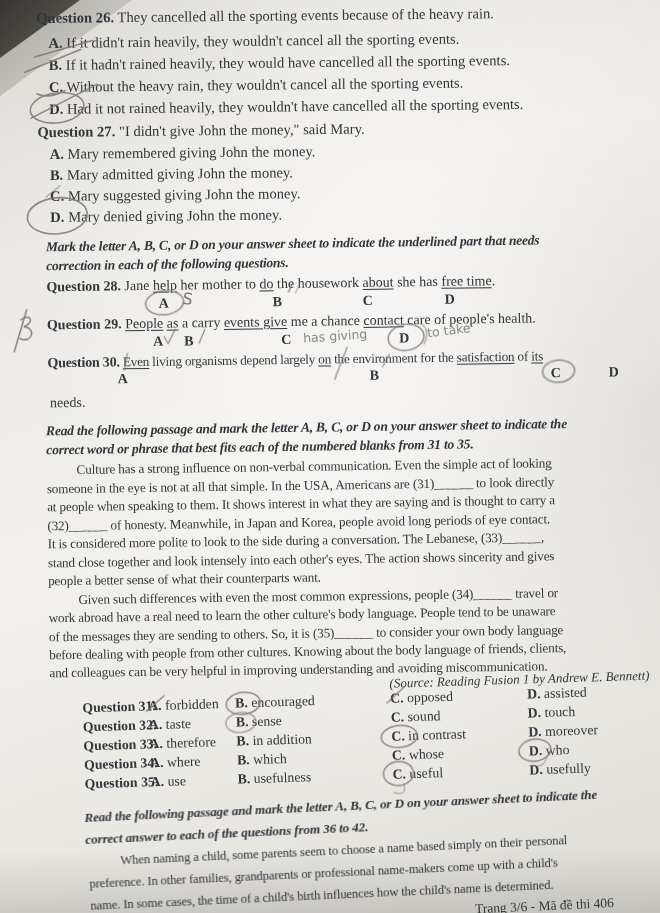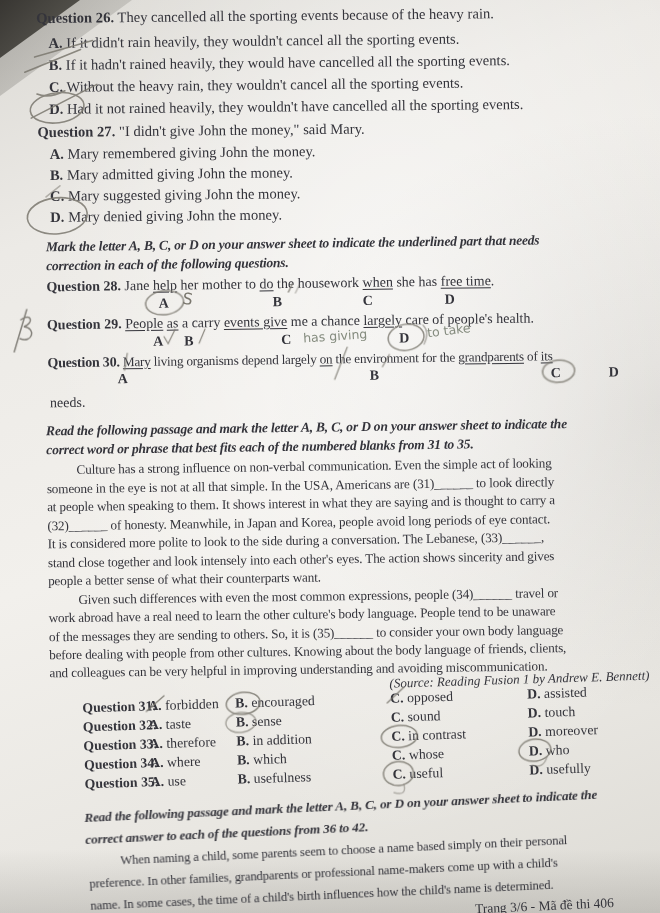--- a/index.html
+++ b/index.html
@@ -69,40 +69,40 @@
         <line x1="44" y1="197" x2="58" y2="186" opacity="0.6"></line>
         <ellipse cx="55" cy="216" rx="30" ry="18" transform="rotate(-5 55 216)"></ellipse>
       </g>
     </svg>
   </div>
 
   <div class="sec" style="transform:rotate(-0.8deg);transform-origin:0 260px;">
     <div class="ln bi finstr" style="left:46px;top:240px;">Mark the letter A, B, C, or D on your answer sheet to indicate the underlined part that needs</div>
     <div class="ln bi finstr" style="left:46px;top:259px;">correction in each of the following questions.</div>
 
-    <div class="ln fq" style="left:46px;top:280px;"><span class="qlabel">Question 28.</span> <span><span>Jane </span><span class="useg">help</span><span> her mother to </span><span class="useg">do</span><span> the housework </span><span class="useg">when</span><span> she has </span><span class="useg">free time</span><span>.</span></span></div>
+    <div class="ln fq" style="left:46px;top:280px;"><span class="qlabel">Question 28.</span> <span><span>Jane </span><span class="useg">help</span><span> her mother to </span><span class="useg">do</span><span> the housework </span><span class="useg">about</span><span> she has </span><span class="useg">free time</span><span>.</span></span></div>
     <div class="lrow">
       <span style="left:158px;top:298px;">A</span>
       <span style="left:272px;top:298px;">B</span>
       <span style="left:362px;top:298px;">C</span>
       <span style="left:444px;top:298px;">D</span>
     </div>
     <span class="hw" style="left:182px;top:292px;font-size:16px;transform:rotate(10deg);color:#7a776e;">S</span>
 
-    <div class="ln fq" style="left:46px;top:318px;"><span class="qlabel">Question 29.</span> <span><span class="useg">People</span><span> </span><span class="useg">as</span><span> a carry </span><span class="useg">events give</span><span> me a chance </span><span class="useg">largely</span><span> care of people's health.</span></span></div>
+    <div class="ln fq" style="left:46px;top:318px;"><span class="qlabel">Question 29.</span> <span><span class="useg">People</span><span> </span><span class="useg">as</span><span> a carry </span><span class="useg">events give</span><span> me a chance </span><span class="useg">contact</span><span> care of people's health.</span></span></div>
     <div class="lrow">
       <span style="left:152px;top:336px;">A</span>
       <span style="left:183px;top:336px;">B</span>
       <span style="left:280px;top:336px;">C</span>
       <span style="left:398px;top:336px;">D</span>
     </div>
     <span class="hw" style="left:302px;top:333px;font-size:12.5px;transform:rotate(-3deg);">has giving</span>
     <span class="hw" style="left:426px;top:329px;font-size:12.5px;transform:rotate(-6deg);">to take</span>
 
-    <div class="ln fq30" style="left:46px;top:356px;"><span class="qlabel" style="font-size:14px;">Question 30.</span> <span><span class="useg">Mary</span><span> living organisms depend largely </span><span class="useg">on</span><span> the environment for the </span><span class="useg">grandparents</span><span> of </span><span class="useg">its</span></span></div>
+    <div class="ln fq30" style="left:46px;top:356px;"><span class="qlabel" style="font-size:14px;">Question 30.</span> <span><span class="useg">Even</span><span> living organisms depend largely </span><span class="useg">on</span><span> the environment for the </span><span class="useg">satisfaction</span><span> of </span><span class="useg">its</span></span></div>
     <div class="lrow">
       <span style="left:116px;top:373px;">A</span>
       <span style="left:368px;top:373px;">B</span>
       <span style="left:549px;top:373px;">C</span>
       <span style="left:607px;top:373px;">D</span>
     </div>
     <div class="ln fq" style="left:48px;top:396px;">needs.</div>
 
     <svg class="marks" width="660" height="420">
       <g stroke="#7b786f" stroke-width="1.5" stroke-linecap="round" fill="none" opacity="0.85">

